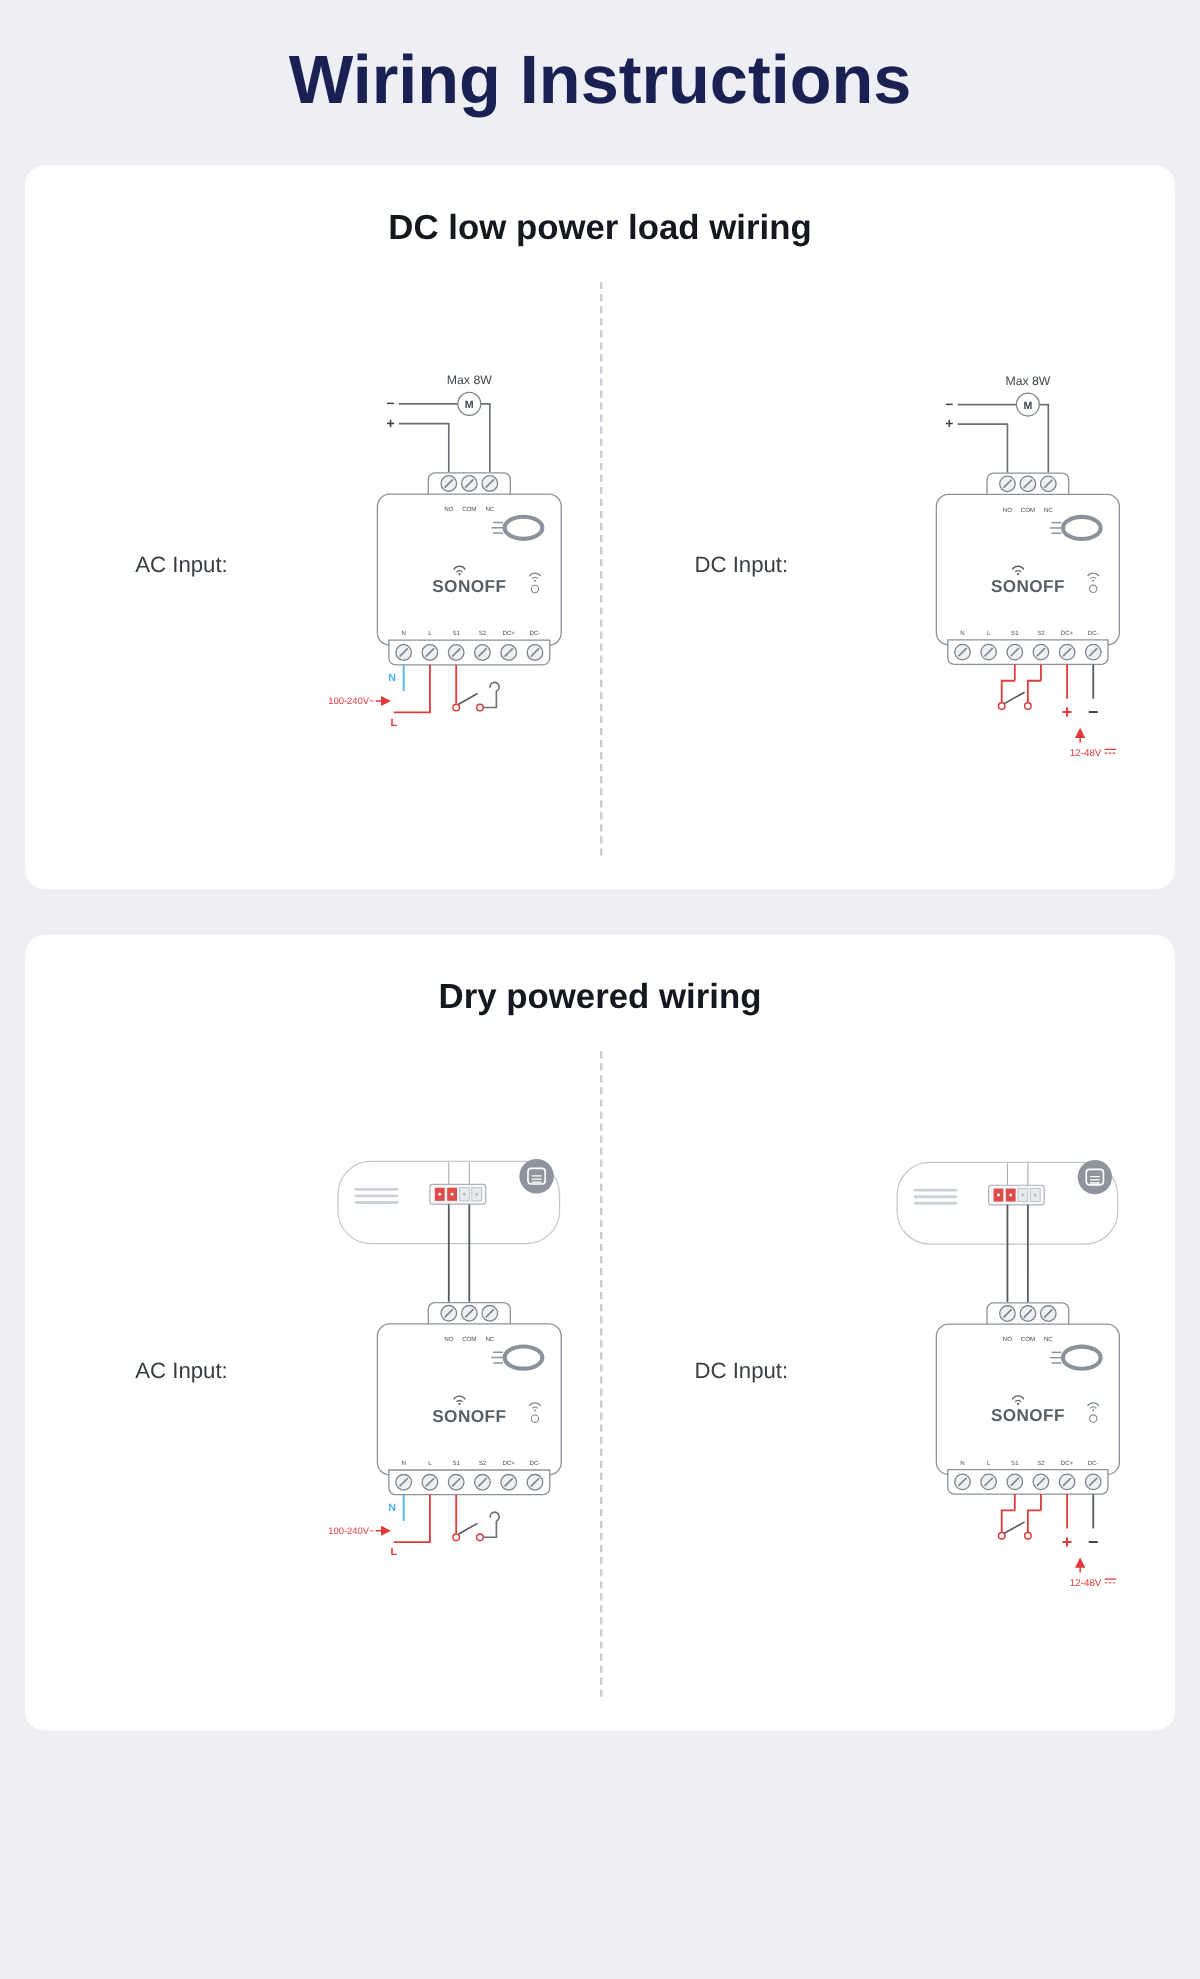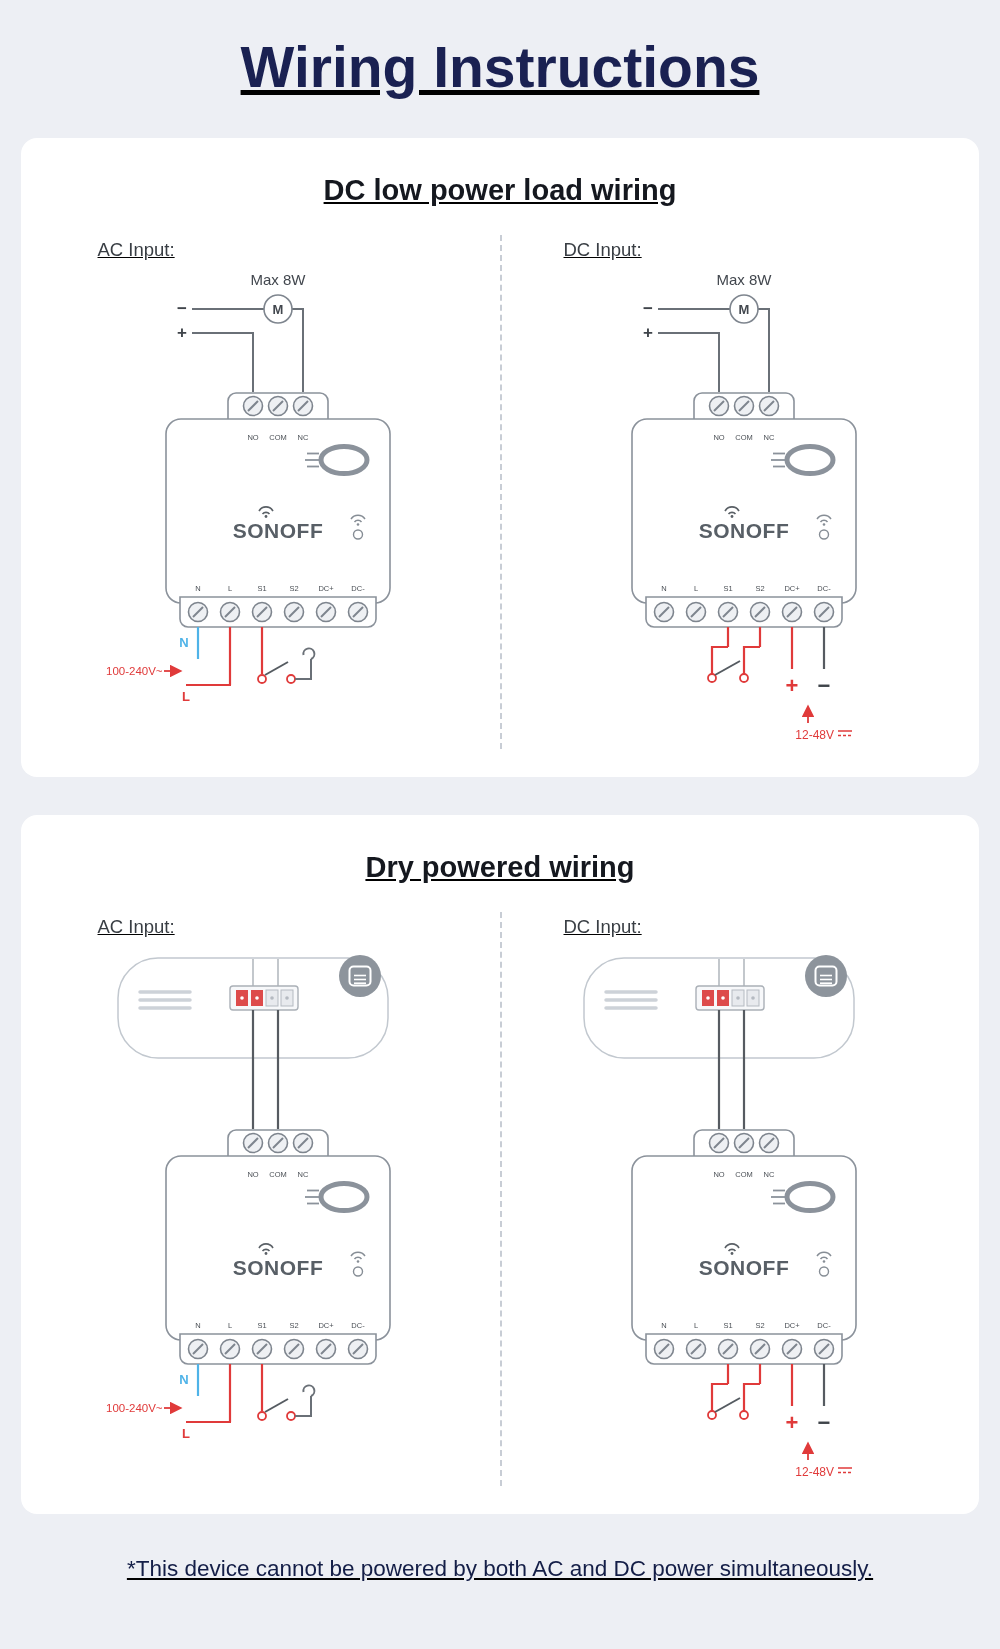--- a/index.html
+++ b/index.html
@@ -1,21 +1,21 @@
 <!DOCTYPE html>
 <html><head>
 <meta charset="utf-8">
 <style>
   html,body{margin:0;padding:0;background:#edeff4;font-family:"Liberation Sans",sans-serif;}
-  .page{width:1000px;margin:0 auto;text-decoration:underline;}
+  .page{width:1000px;margin:0 auto;}
   h1.title{text-align:center;font-size:57px;font-weight:bold;color:#1a2152;margin:0;padding:34px 0 38px;}
   .card{background:#ffffff;border-radius:16px;margin:0 21px 38px;padding:26px 14px 28px;}
   .card h2{text-align:center;font-size:29px;font-weight:bold;color:#15181f;margin:10px 0 28px;}
   .diagrams{display:flex;}
-  .col{width:50%;box-sizing:border-box;display:flex;flex-direction:column;align-items:center;}
+  .col{width:50%;box-sizing:border-box;display:flex;flex-direction:row;align-items:center;text-align:center;}
   .col-right{border-left:2px dashed #c8cdd5;}
   .diagram-label{width:340px;font-size:18.5px;color:#393e44;margin:4px 0 10px;}
   .footnote{text-align:center;font-size:22.5px;color:#141e47;padding:4px 20px 46px;}
   .diag{display:block;}
   
   .tlab{font:7.5px "Liberation Sans",sans-serif;fill:#4a4f55;}
   .brand{font:bold 21px "Liberation Sans",sans-serif;fill:#585f66;letter-spacing:.5px;}
   .maxw{font:15px "Liberation Sans",sans-serif;fill:#42474e;}
   .pm{font:bold 17px "Liberation Sans",sans-serif;fill:#3f444a;}
   .mlab{font:bold 13px "Liberation Sans",sans-serif;fill:#42474e;}
@@ -270,15 +270,14 @@
               <line x1="274" y1="520" x2="288" y2="520"></line>
               <line x1="274" y1="524.5" x2="288" y2="524.5" stroke-dasharray="3,2"></line>
             </g>
           </g>
         </svg>
       </div>
 
     </div>
   </div>
 
-  <div class="footnote">*This device cannot be powered by both AC and DC power simultaneously.</div>
 
 </div>
 
 </body></html>

